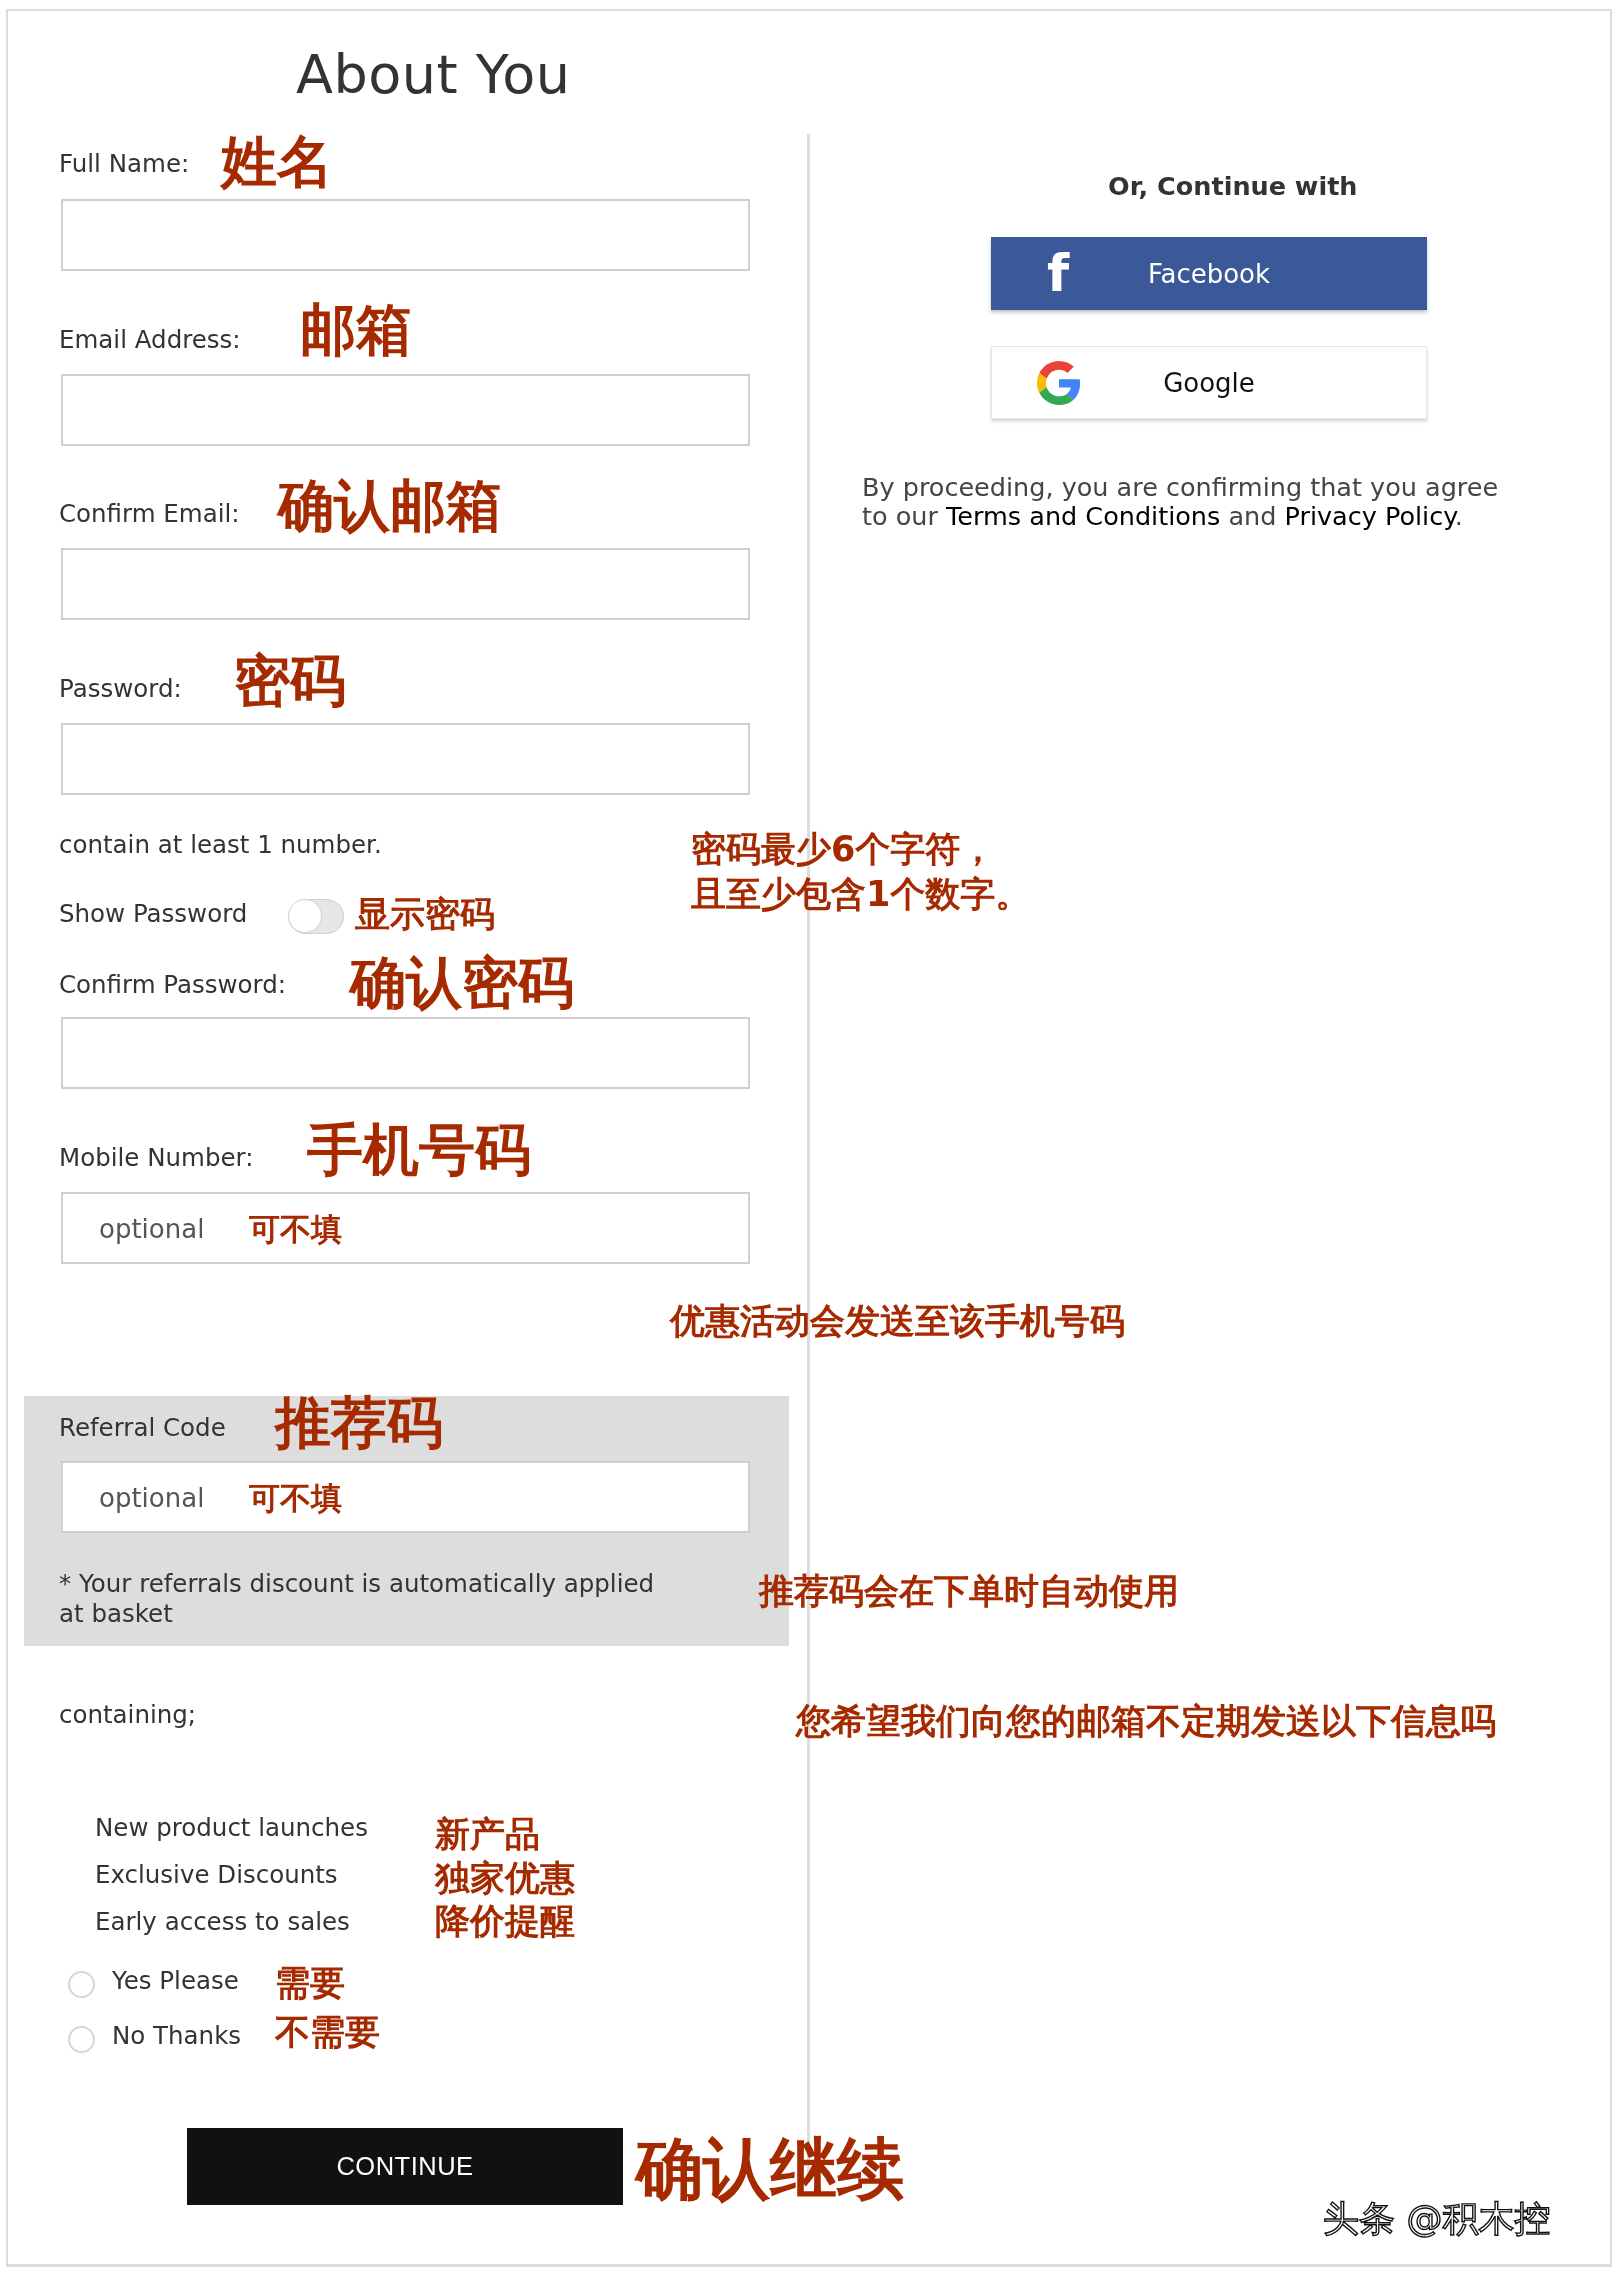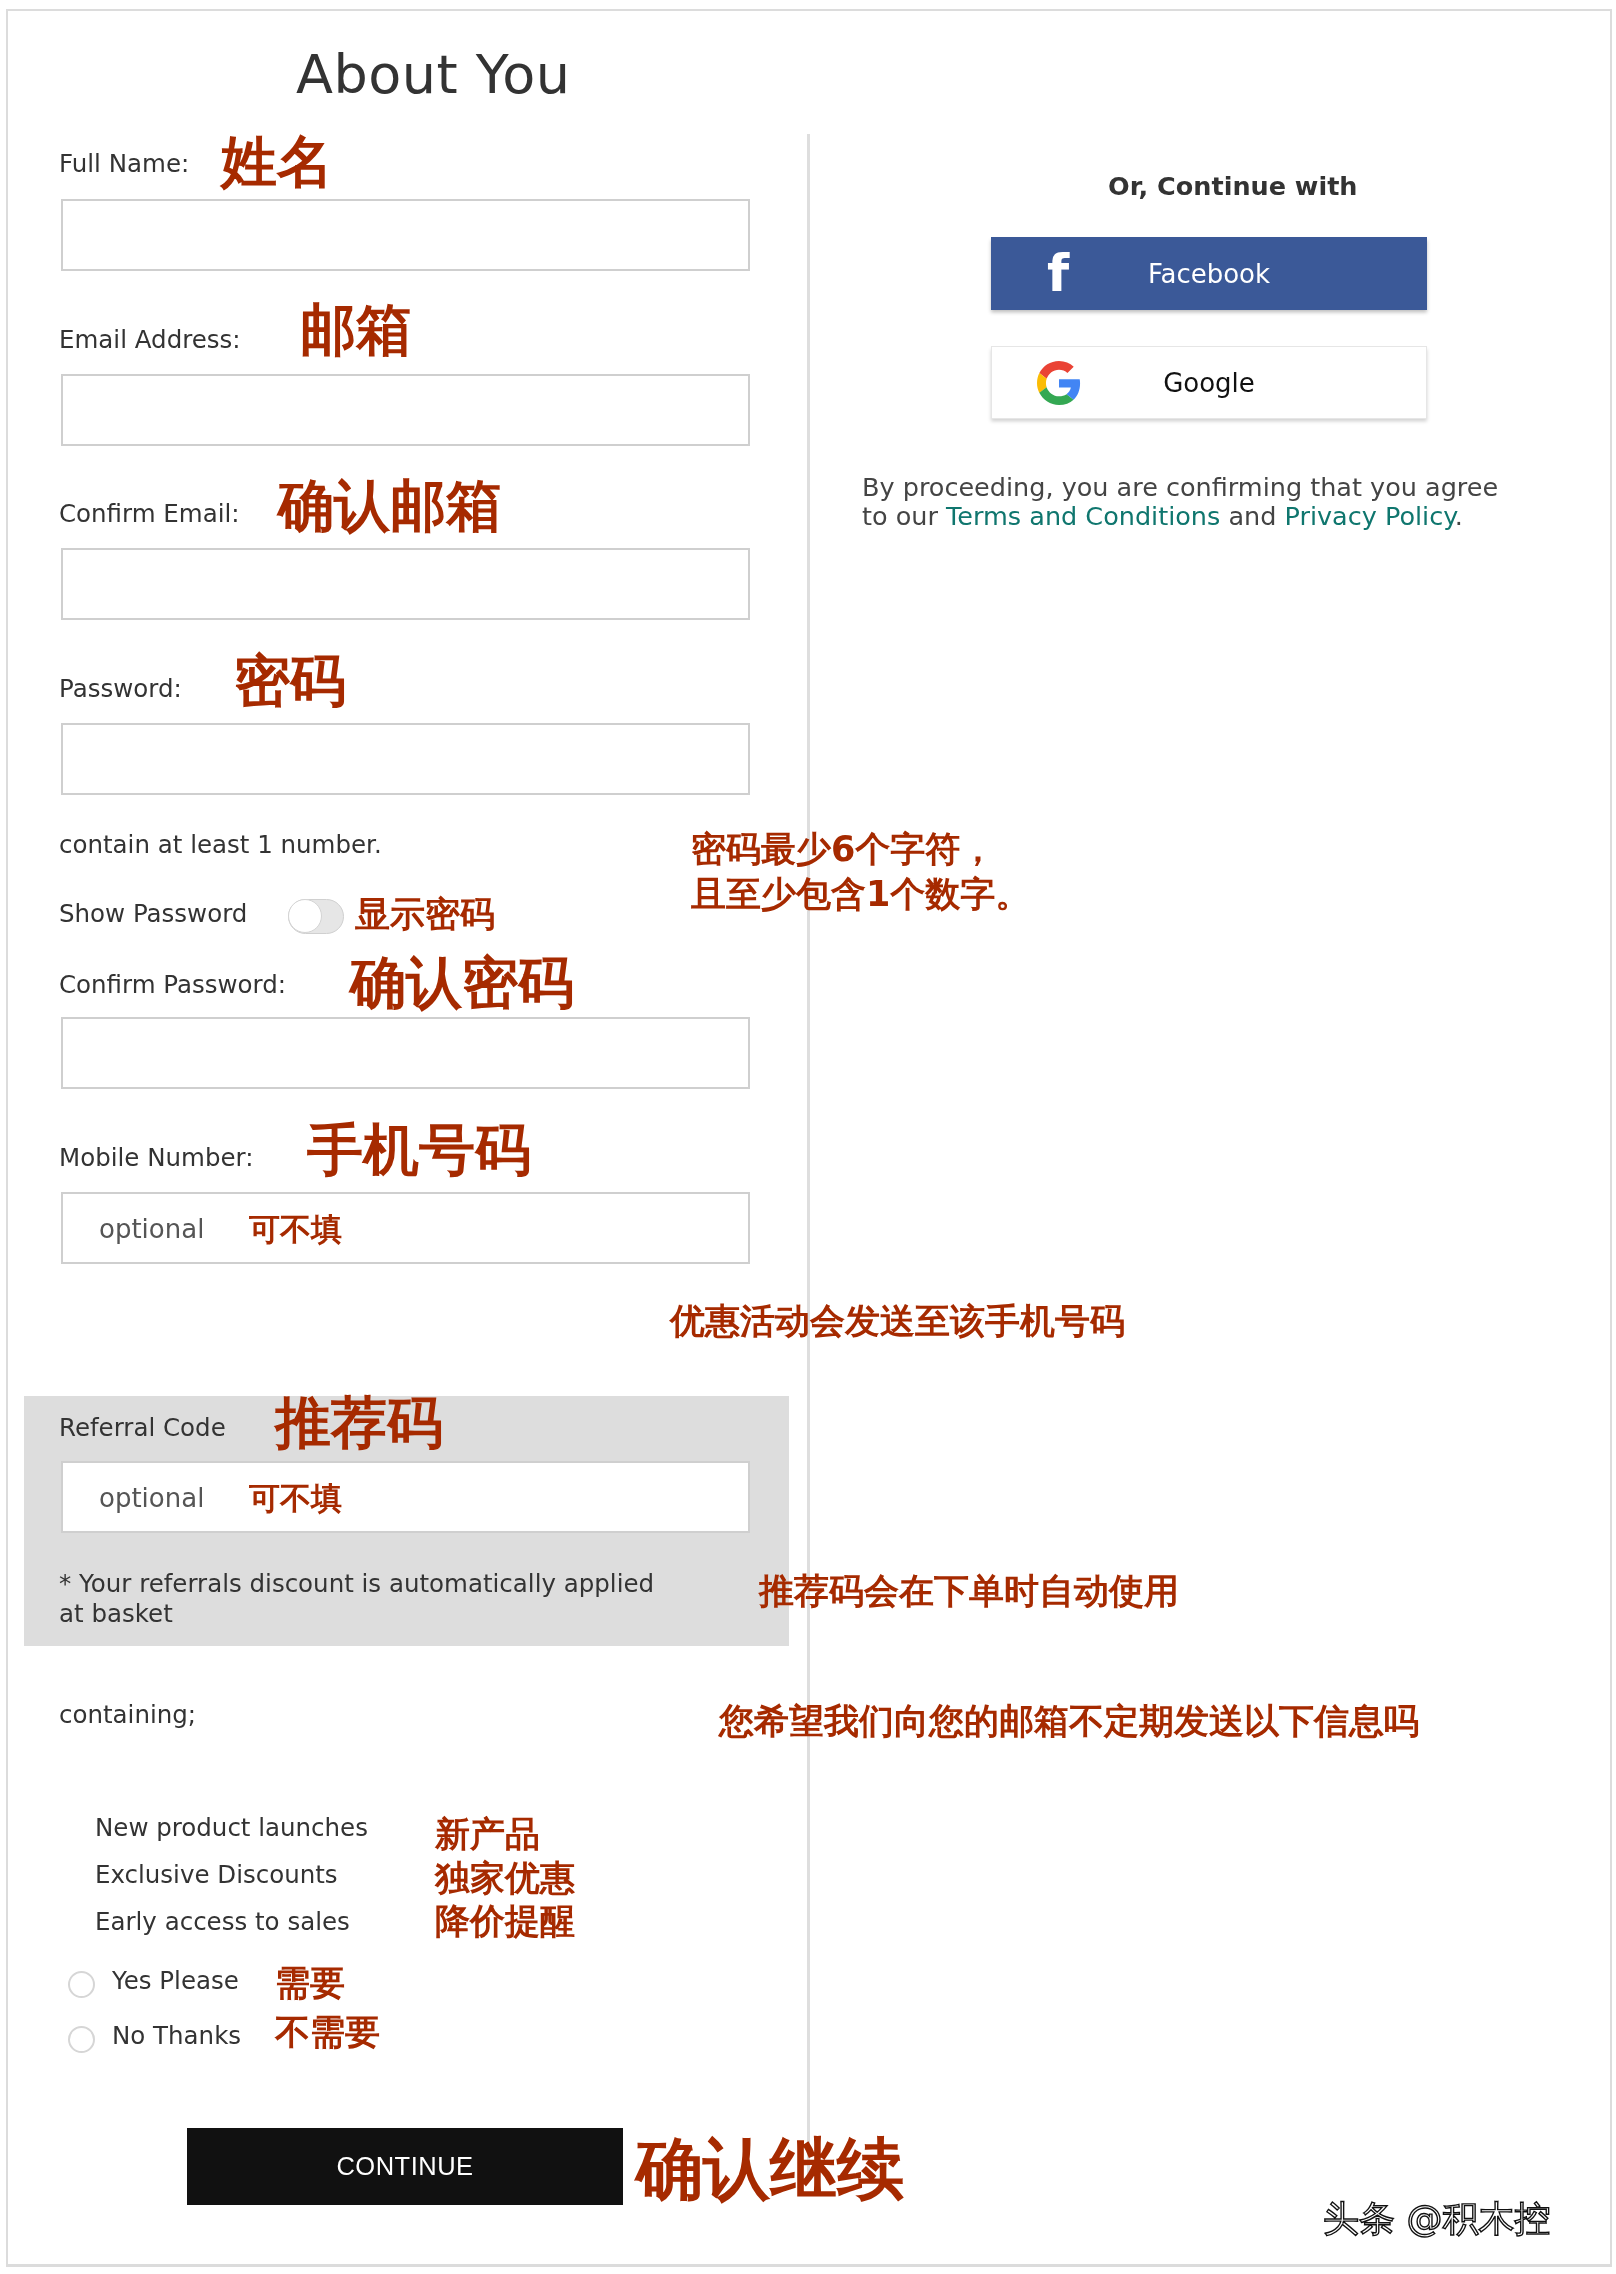--- a/index.html
+++ b/index.html
@@ -25,21 +25,21 @@
   .social .txt { position: absolute; left: 0; right: 0; text-align: center; font-family: "DejaVu Sans", sans-serif; font-size: 26px; }
   .social.fb .txt { color: #ffffff; }
   .social.gg .txt { color: #111111; }
   .fb-f { font-family: "DejaVu Sans", sans-serif; font-weight: 700; font-size: 51px; color: #ffffff; line-height: 1; }
   .toggle { position: absolute; left: 288px; top: 899px; width: 56px; height: 35px; border-radius: 18px; background: #e6e6e6; border: 1.8px solid #d0d0d0; cursor: pointer; }
   .toggle .knob { position: absolute; left: -0.9px; top: -0.9px; width: 34px; height: 34px; border-radius: 50%; background: #ffffff; border: 1.8px solid #d4d4d4; }
   .gray-box { position: absolute; left: 23.6px; top: 1396px; width: 765px; height: 250px; background: #dddddd; }
   .radio { position: absolute; width: 27px; height: 27px; border-radius: 50%; border: 2.7px solid #d6d6d6; background: #ffffff; cursor: pointer; }
   .continue { position: absolute; left: 187px; top: 2128px; width: 436px; height: 77px; background: #111111; color: #ffffff; display: flex; align-items: center; justify-content: center; font-family: "Liberation Sans", sans-serif; font-size: 25.5px; letter-spacing: 0.5px; cursor: pointer; }
   .watermark { font-family: "DejaVu Sans", sans-serif; font-size: 36px; color: #ffffff; -webkit-text-stroke: 1.4px #111111; white-space: nowrap; }
-  .link { color: #0f766e; cursor: pointer; }
+  .link { color: #000000; cursor: pointer; }
 </style>
 </head>
 <body>
 
 <div class="frame"></div>
 
 <div class="abs title" style="left:296px; top:43px;">About You</div>
 
 <div class="divider"></div>
 
@@ -97,21 +97,21 @@
 </div>
 <div class="abs small" style="left:59px; top:1569px;">
   <div>* Your referrals discount is automatically applied</div>
   <div>at basket</div>
 </div>
 <div class="abs ann ann-md" style="left:759px; top:1568px;">推荐码会在下单时自动使用</div>
 
 <div class="abs small" style="left:59px; top:1700px;">
   <div>containing;</div>
 </div>
-<div class="abs ann ann-md" style="left:719px; top:1698px;">您希望我们向您的邮箱不定期发送以下信息吗</div>
+<div class="abs ann ann-md" style="left:796px; top:1698px;">您希望我们向您的邮箱不定期发送以下信息吗</div>
 
 <div class="abs label" style="left:95px; top:1813px;">New product launches</div>
 <div class="abs ann ann-md" style="left:435px; top:1811px;">新产品</div>
 
 <div class="abs label" style="left:95px; top:1860px;">Exclusive Discounts</div>
 <div class="abs ann ann-md" style="left:435px; top:1855px;">独家优惠</div>
 
 <div class="abs label" style="left:95px; top:1907px;">Early access to sales</div>
 <div class="abs ann ann-md" style="left:435px; top:1898px;">降价提醒</div>
 

